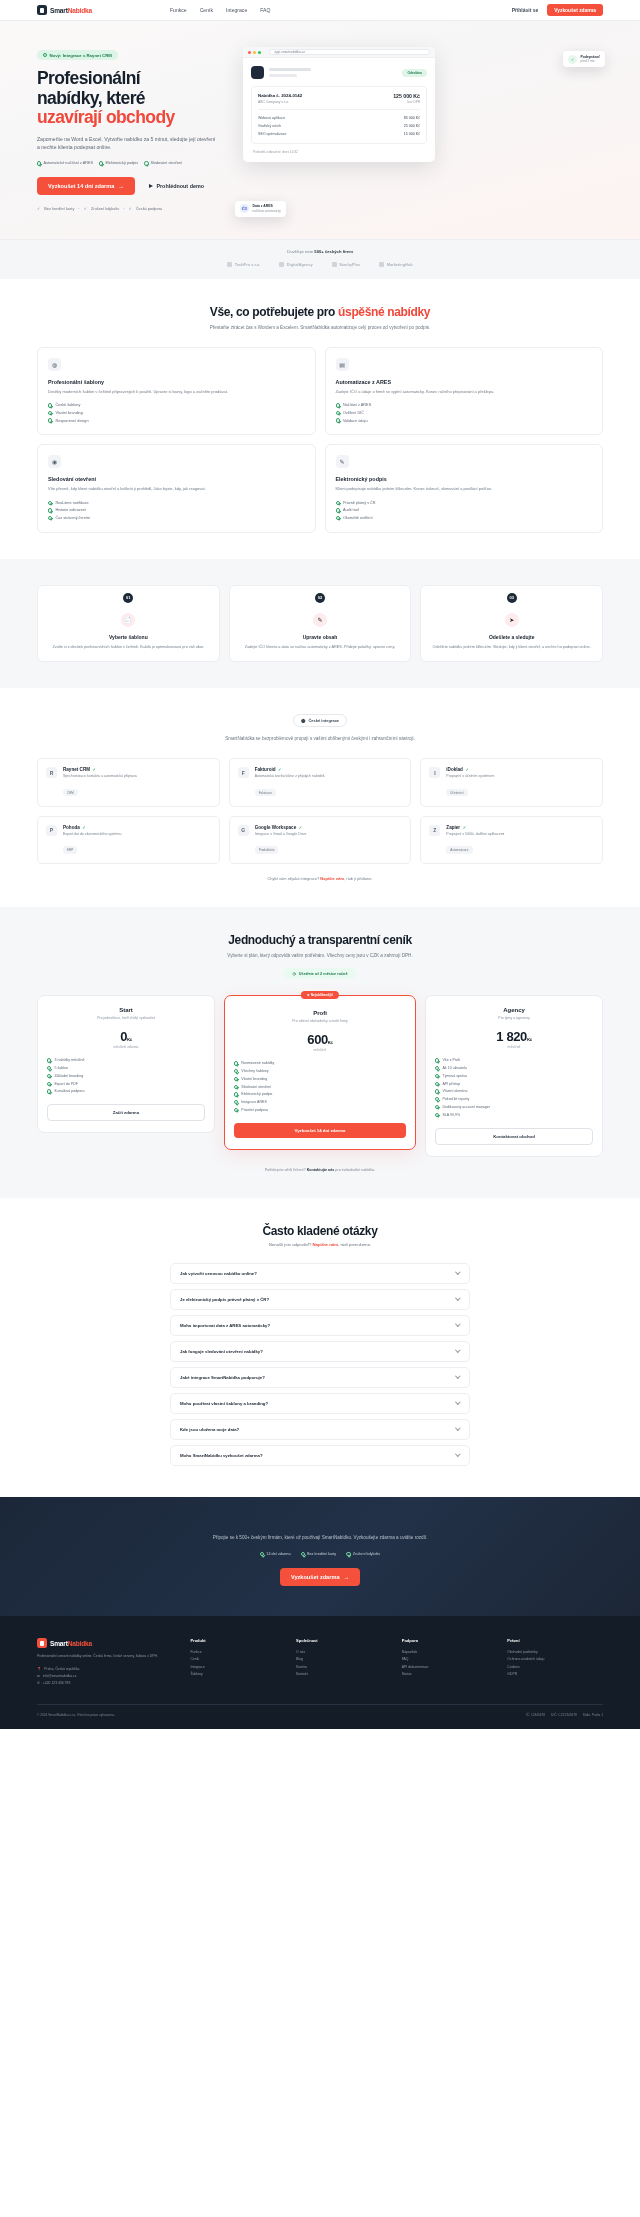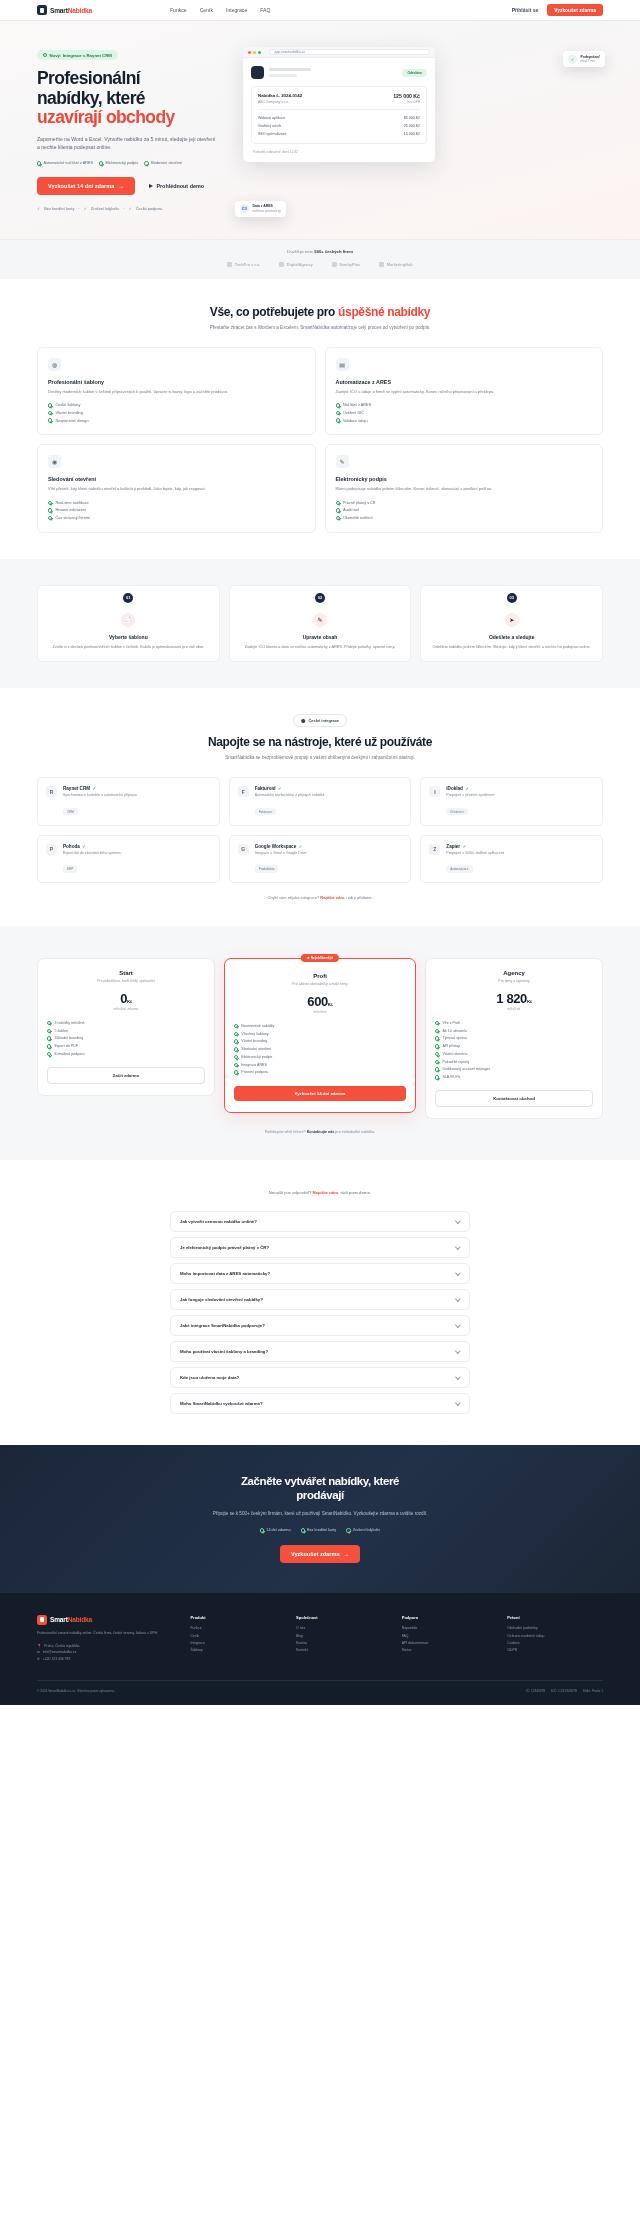--- a/index.html
+++ b/index.html
@@ -473,21 +473,20 @@
   </section>
 
   <section class="sec">
     <div class="pill-center">
       <span class="pill-gray">
         <span>⬤</span>
         <span>České integrace</span>
       </span>
     </div>
     <div class="sec-head">
-      <h2 class="sec-title">Napojte se na nástroje, které už používáte</h2>
       <p class="sec-sub">SmartNabídka se bezproblémově propojí s vašimi oblíbenými českými i zahraničními nástroji.</p>
     </div>
     <div class="grid3">
       <div class="icard">
         <div class="ic-logo">R</div>
         <div>
           <div class="ic-name">
               <span>Raynet CRM</span>
               <span class="ic-chk">✓</span>
             </div>
@@ -550,20 +549,30 @@
           <span class="ic-tag">Automatizace</span>
         </div>
       </div>
     </div>
     <div class="int-foot">
       <span>Chybí vám nějaká integrace? </span><b>Napište nám</b><span>, rádi ji přidáme.</span>
     </div>
   </section>
 
   <section class="sec alt">
+    <div class="sec-head">
+      <h2 class="sec-title">Jednoduchý a transparentní ceník</h2>
+      <p class="sec-sub">Vyberte si plán, který odpovídá vašim potřebám. Všechny ceny jsou v CZK a zahrnují DPH.</p>
+      <div class="toggle-wrap">
+        <span class="toggle-pill">
+          <span>◷</span>
+          <span>Ušetřete až 2 měsíce ročně</span>
+        </span>
+      </div>
+    </div>
     <div class="pr-grid">
 
       <div class="pcard">
         <div class="pname">Start</div>
         <div class="pdesc">Pro jednotlivce, kteří chtějí vyzkoušet</div>
         <div class="pprice"><span>0</span><small>Kč</small></div>
         <div class="pper">měsíčně zdarma</div>
         <ul class="plist">
           <li>
               <span class="check-c"></span>
@@ -670,20 +679,21 @@
         <button class="pbtn plain">Kontaktovat obchod</button>
       </div>
     </div>
     <div class="pr-note">
       <span>Potřebujete větší řešení? </span><b>Kontaktujte nás</b><span> pro individuální nabídku.</span>
     </div>
   </section>
 
   <section class="sec">
     <div class="sec-head">
+      <h2 class="sec-title">Často kladené otázky</h2>
       <p class="faq-sub">
         <span>Nenašli jste odpověď? </span><b>Napište nám</b><span>, rádi pomůžeme.</span>
       </p>
     </div>
     <div class="faq-list">
       <div class="faq-item">
           <span class="faq-q">Jak vytvořit cenovou nabídku online?</span>
           <span class="chev"></span>
         </div>
       <div class="faq-item">
@@ -711,24 +721,20 @@
           <span class="chev"></span>
         </div>
       <div class="faq-item">
           <span class="faq-q">Mohu SmartNabídku vyzkoušet zdarma?</span>
           <span class="chev"></span>
         </div>
     </div>
   </section>
 
   <section class="cta">
-    <h2>
-      <span>Začněte vytvářet nabídky, které</span><br>
-      <span>prodávají</span>
-    </h2>
     <p>Připojte se k 500+ českým firmám, které už používají SmartNabídku. Vyzkoušejte zdarma a uvidíte rozdíl.</p>
     <div class="cta-badges">
       <span class="hb">
           <span class="check-c"></span>
           <span>14 dní zdarma</span>
         </span>
       <span class="hb">
           <span class="check-c"></span>
           <span>Bez kreditní karty</span>
         </span>

